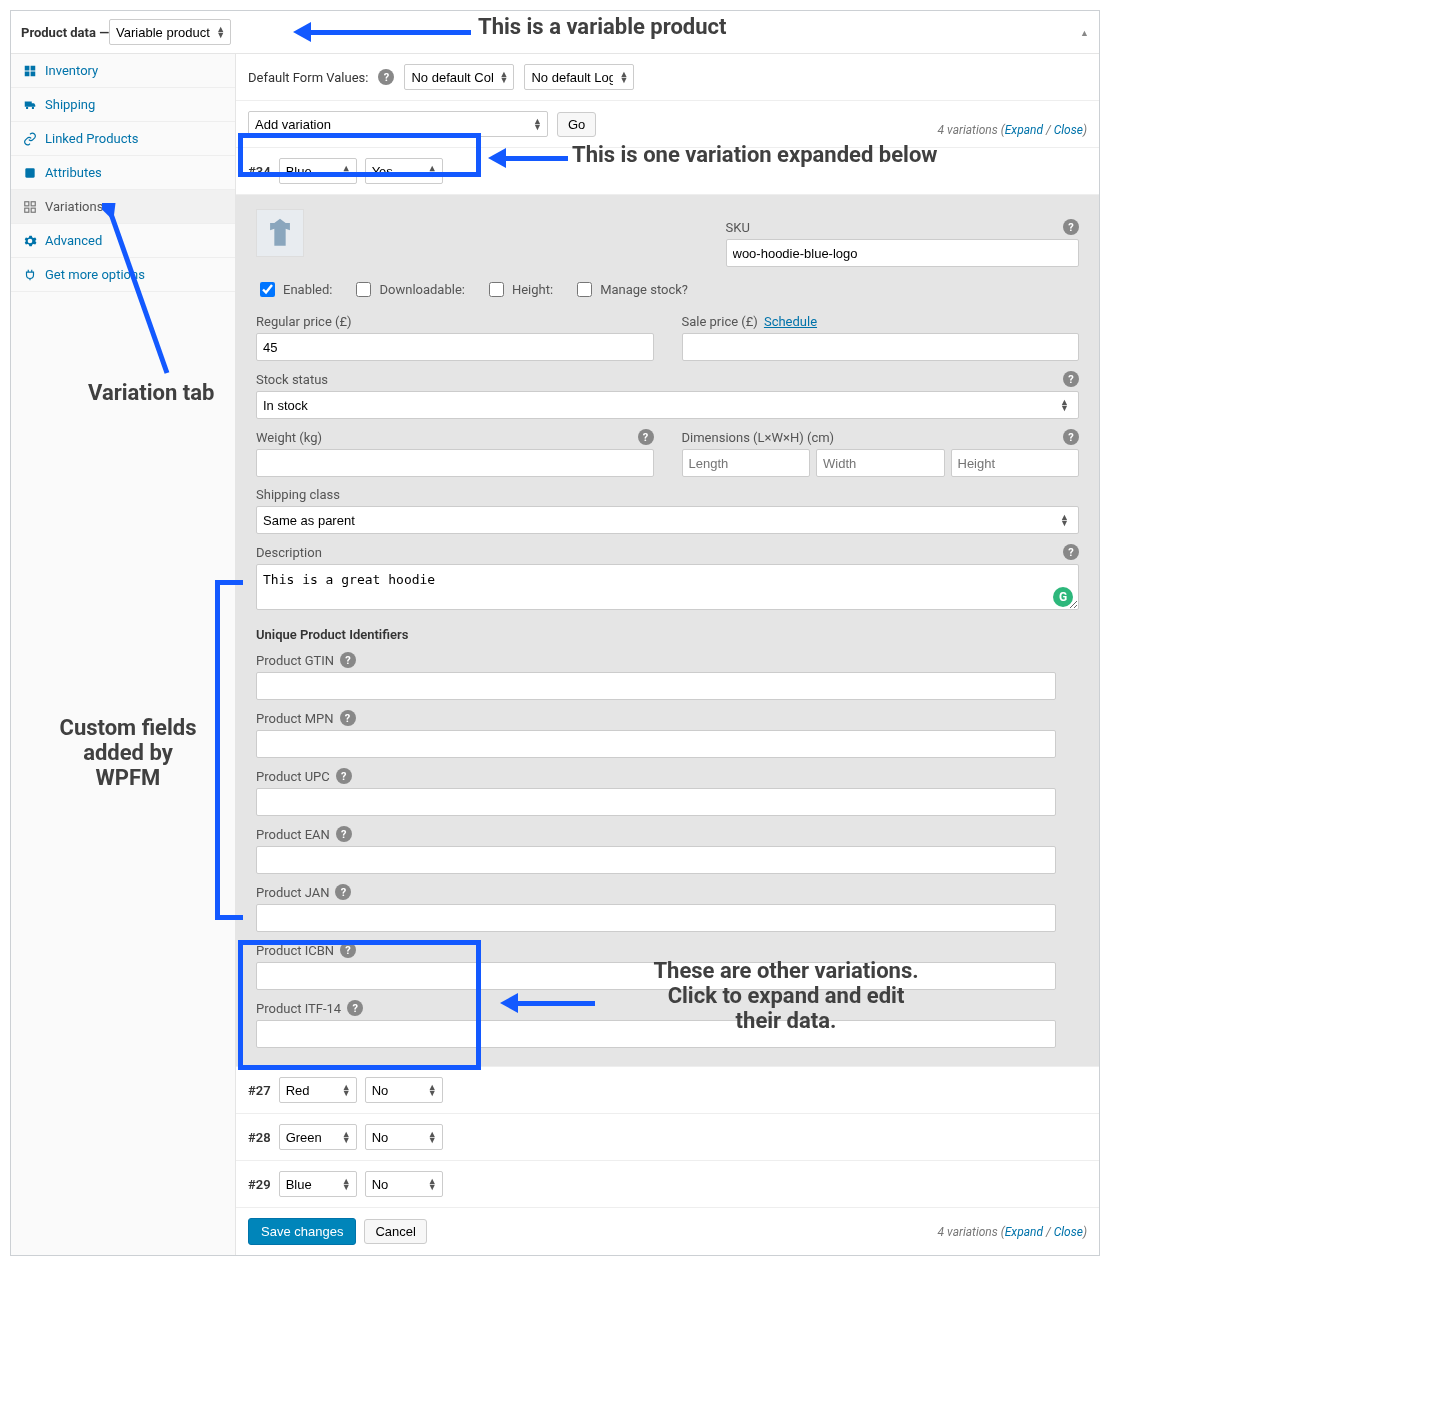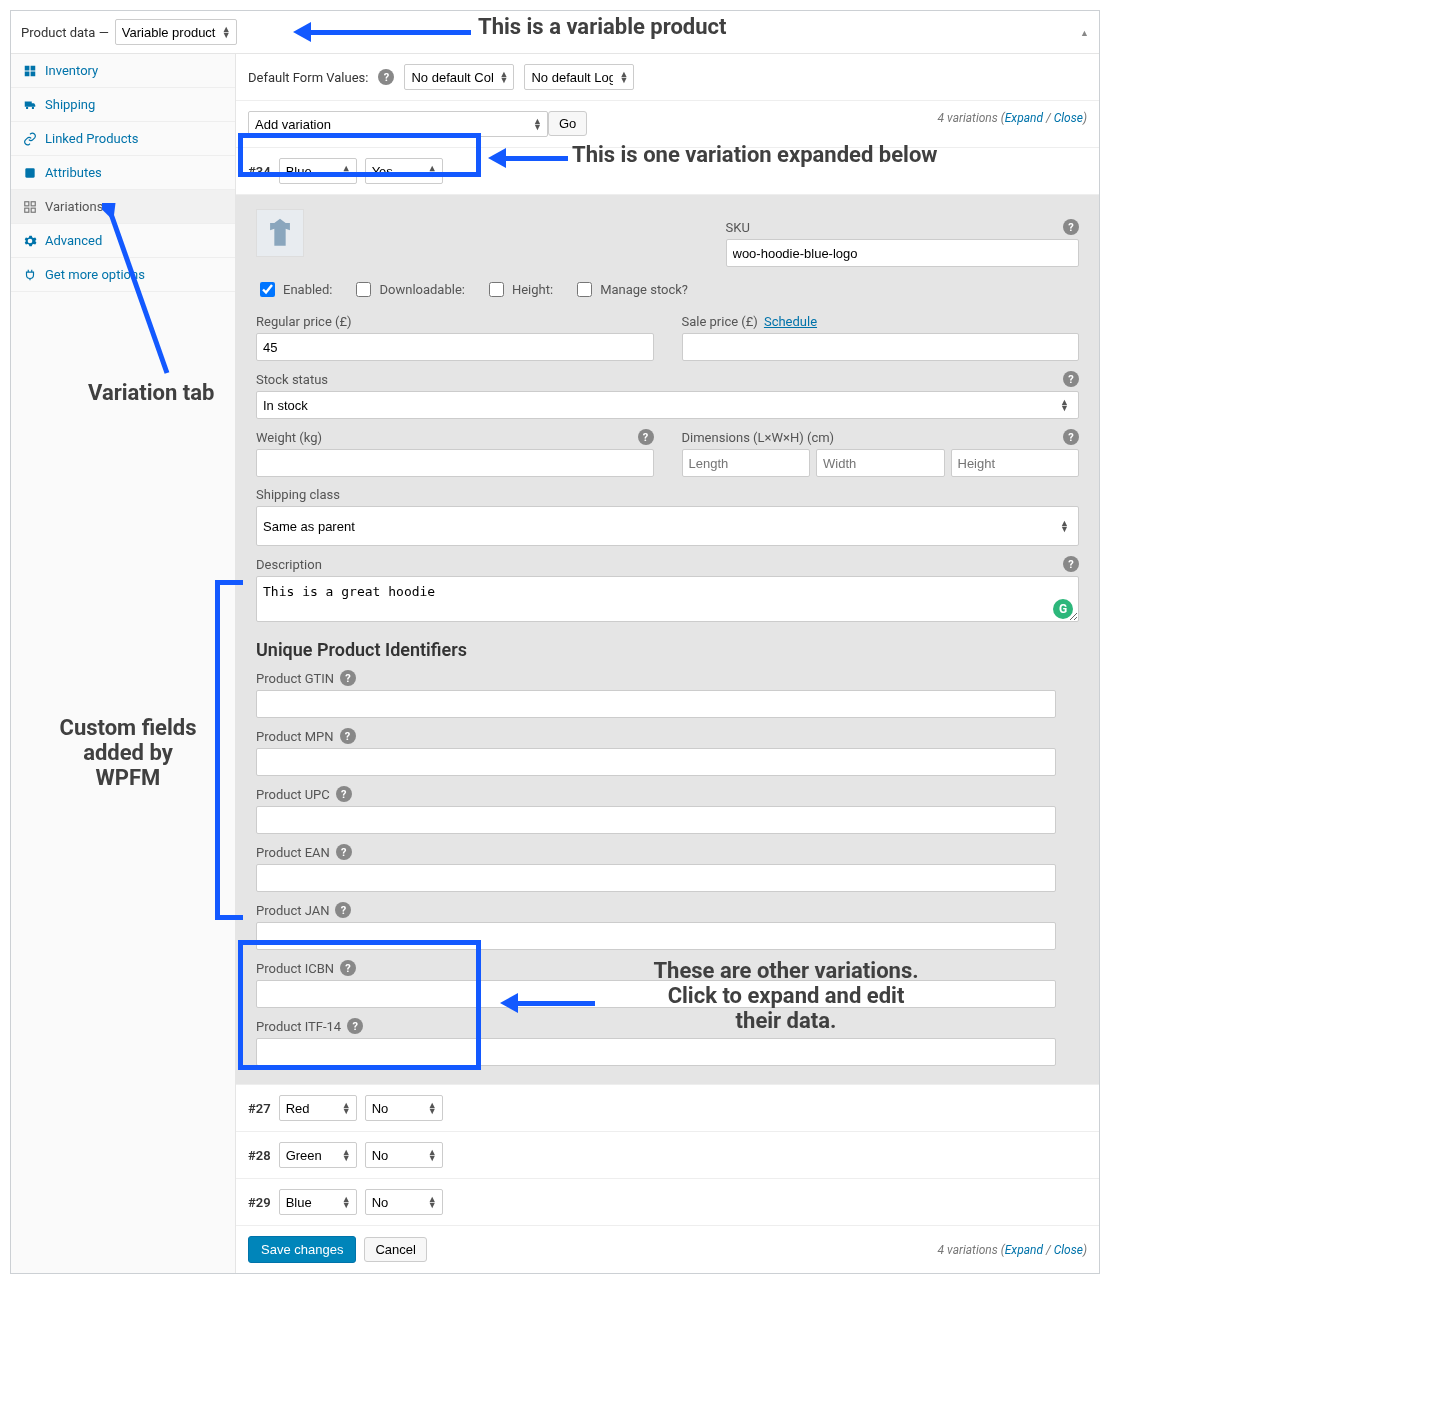--- a/index.html
+++ b/index.html
@@ -17,22 +17,22 @@
     width: 1090px;
   }
   .panel-header {
     border-bottom: 1px solid #e5e5e5;
     padding: 8px 10px;
     display: flex;
     align-items: center;
     position: relative;
   }
   .panel-header-title {
-    font-weight: 400;
-    margin-right: 6px;
+    font-weight: 700;
+    margin-right: 0;
   }
   .panel-header select {
     font-size: 13px;
     padding: 3px 22px 3px 6px;
     height: 26px;
     border: 1px solid #ccc;
     border-radius: 3px;
     background: #fff;
   }
   .body {
@@ -92,21 +92,21 @@
     border:1px solid #ccc; border-radius:2px; background:#fff;
     font-size:13px; padding:3px 20px 3px 6px; height:26px;
   }
   .select .caret {
     position:absolute; right:6px; top:50%; transform:translateY(-50%);
     pointer-events:none; font-size:9px; line-height:6px; color:#555;
   }
   .add-row {
     padding: 10px 12px;
     border-bottom: 1px solid #eee;
-    display:flex; align-items:flex-start; gap:0;
+    display:flex; align-items:flex-end; gap:9px;
   }
   .btn {
     border:1px solid #ccc; background:#f7f7f7; border-radius:3px;
     padding:4px 10px; font-size:13px; cursor:pointer;
   }
   .variations-info {
     margin-left:auto; color:#777; font-style:italic; font-size:12px;
   }
   .variations-info a {
     color:#0073aa; text-decoration:none;
@@ -138,21 +138,21 @@
   .checks { margin:12px 0 4px 0; display:flex; gap:20px; align-items:center; flex-wrap:wrap;}
   .checks label { display:flex; align-items:center; gap:5px; font-size:13px; color:#555;}
   .checks input[type=checkbox]{ width:15px;height:15px;}
   .dims-row { display:flex; gap:6px;}
   .dims-row input { flex:1;}
   textarea.text-input { height:46px; resize:vertical; padding:6px; line-height:1.4;}
   .grammarly {
     position:absolute; right:6px; bottom:6px; width:20px;height:20px;border-radius:50%;
     background:#2db77b; display:flex;align-items:center;justify-content:center;color:#fff;font-weight:bold;font-size:12px;
   }
-  .section-title { font-weight:600; font-size:18px; margin:14px 0 6px 0;}
+  .section-title { font-weight:600; font-size:13px; margin:14px 0 6px 0;}
   .save-row {
     padding:10px 12px;
     display:flex; align-items:center; gap:8px;
   }
   .btn-primary {
     background:#0085ba; border:1px solid #0073aa; color:#fff;
     padding:5px 12px; border-radius:3px; font-size:13px; cursor:pointer;
   }
   .collapse-toggle {
     margin-left:auto; color:#888; font-size:11px;
@@ -407,21 +407,21 @@
               <input class="text-input" placeholder="Width" style="">
               <input class="text-input" placeholder="Height" style="">
             </div>
           </div>
         </div>
 
         <div class="field-label">
               <span>Shipping class</span>
             </div>
         <span class="select" style="display:block">
-          <select style="width:100%;height:40px"><option>Same as parent</option></select>
+          <select style="width:100%;height:28px"><option>Same as parent</option></select>
           <span class="caret" style="right:10px">▲<br>▼</span>
         </span>
 
         <div class="field-label">
           <span>Description</span>
           <span class="help" style="margin-left:auto">?</span>
         </div>
         <div class="rel">
           <textarea class="text-input" style="">This is a great hoodie</textarea>
           <span class="grammarly">G</span>

